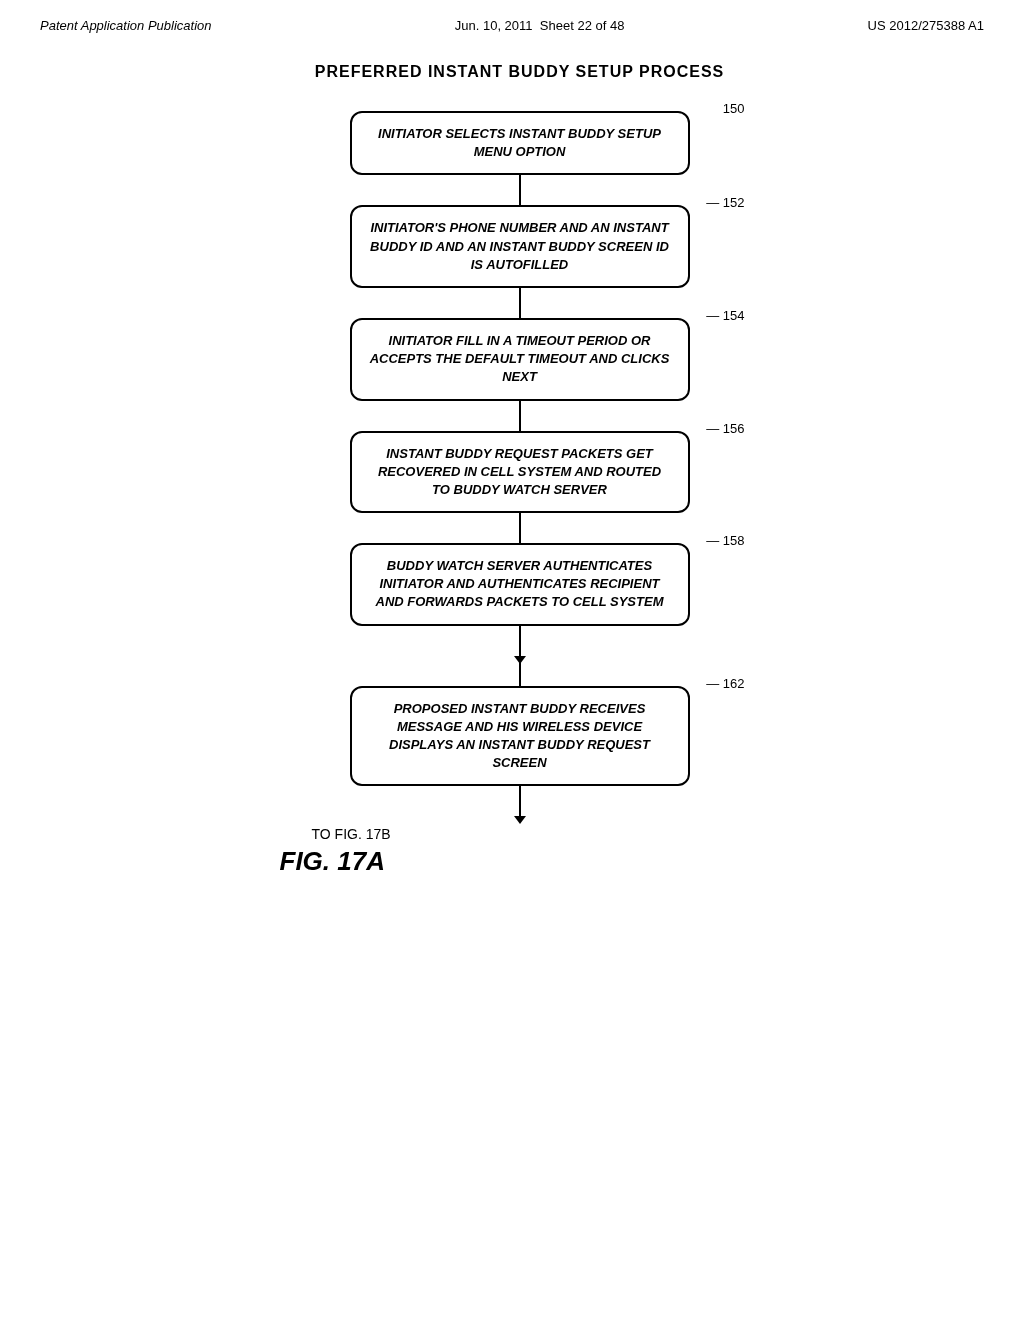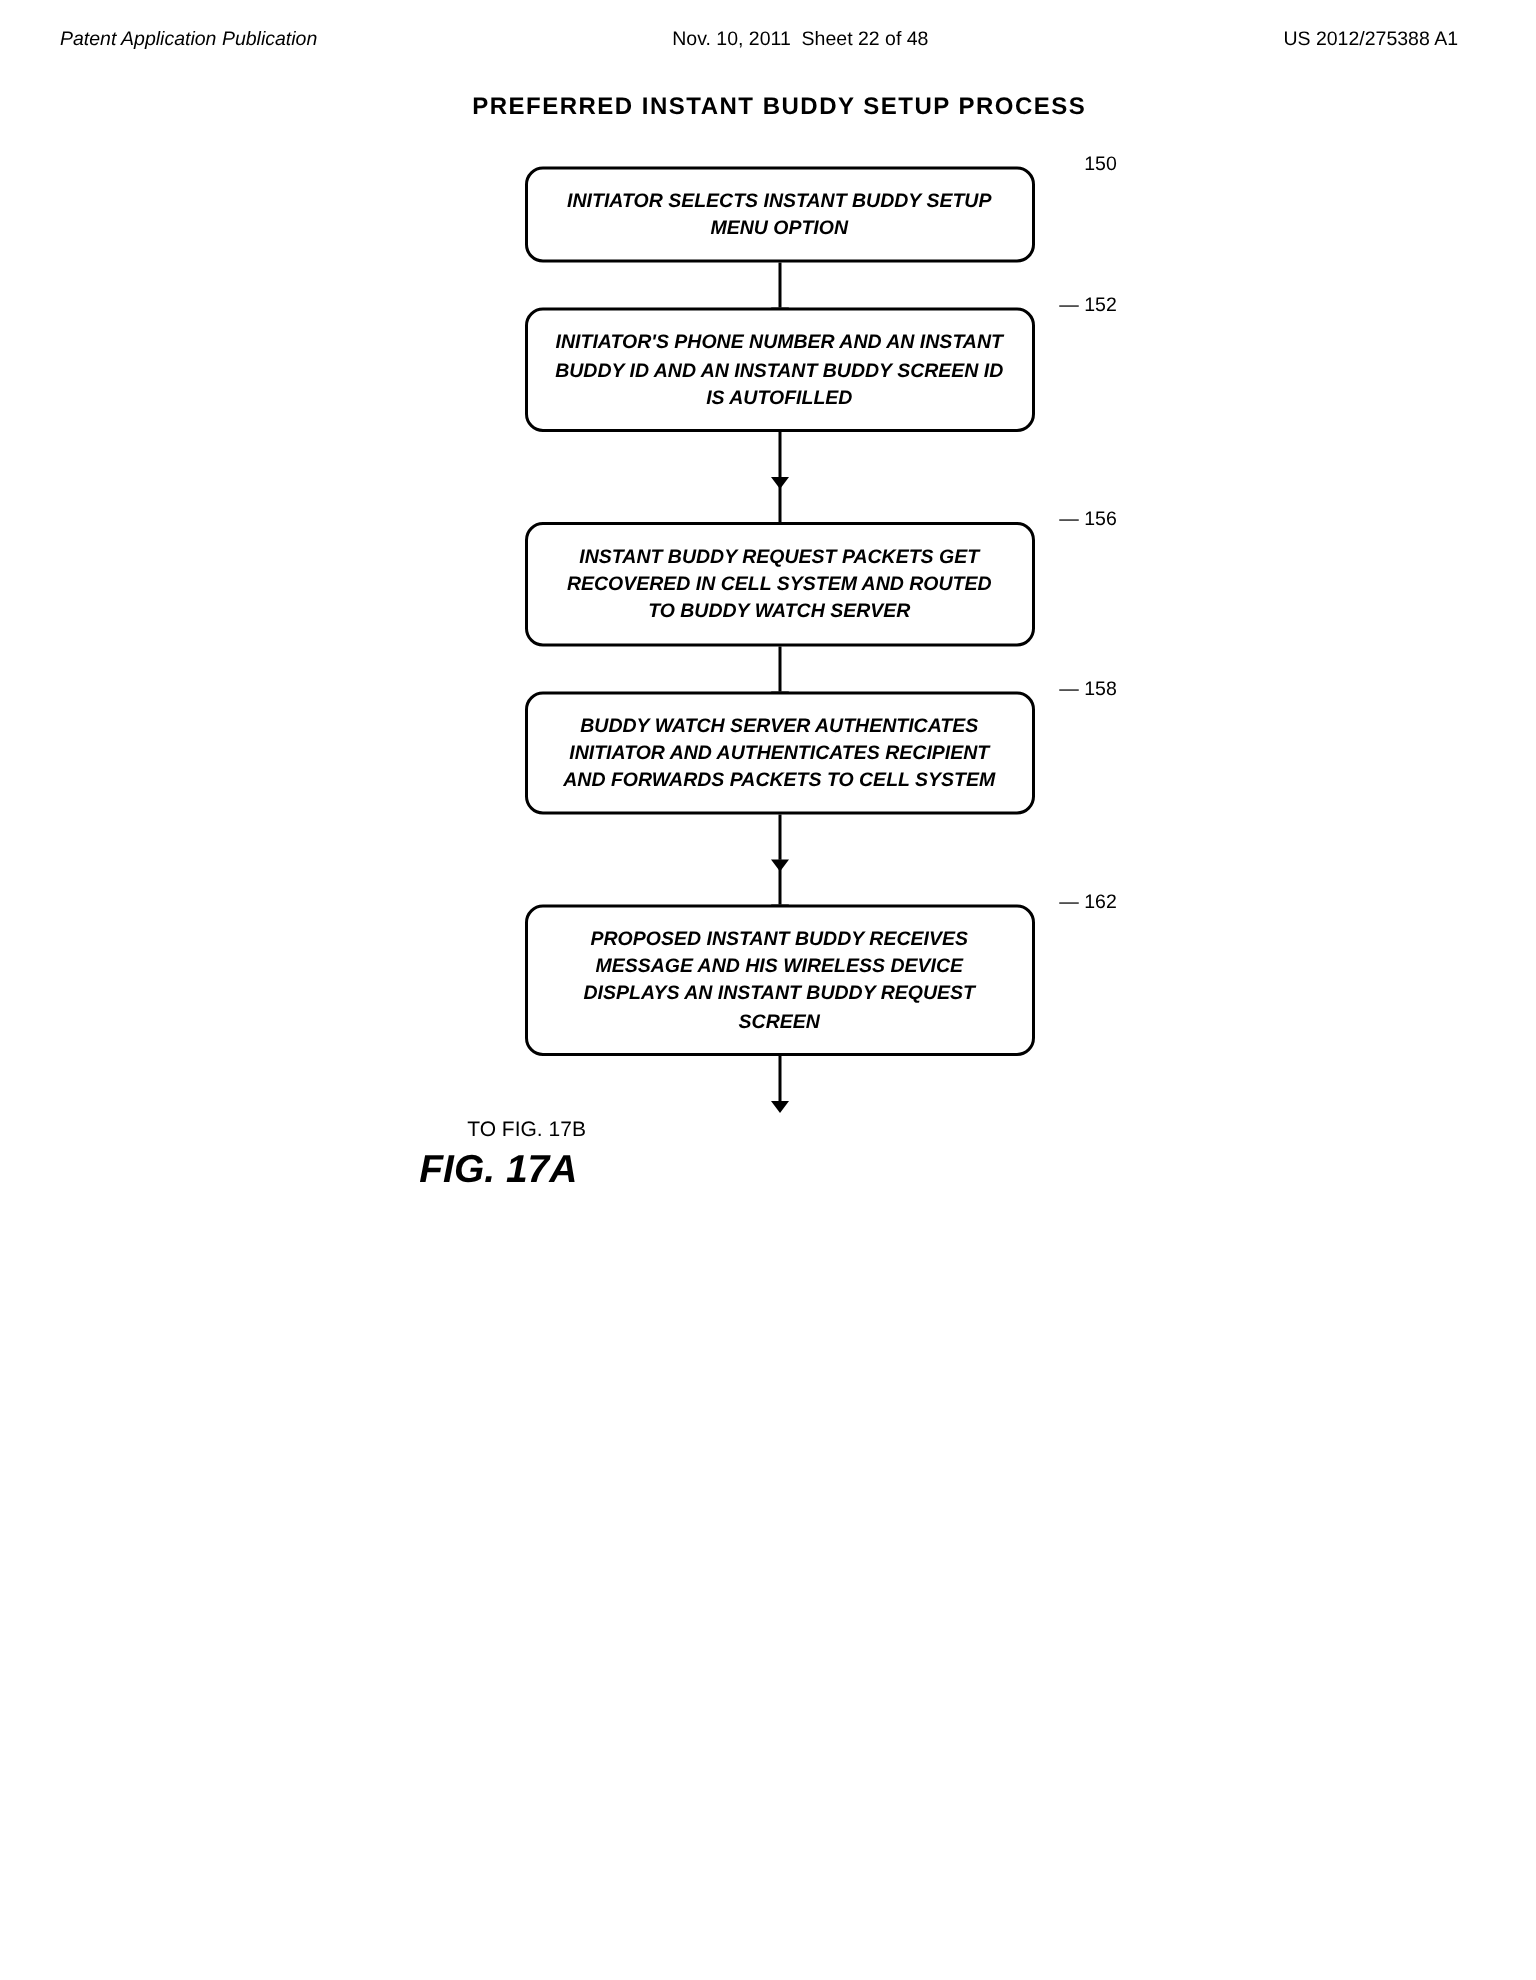--- a/index.html
+++ b/index.html
@@ -9,21 +9,21 @@
       width: 1024px;
       min-height: 1320px;
       position: relative;
       color: #000;
     }
 
     .header {
       display: flex;
       justify-content: space-between;
       align-items: center;
-      padding: 18px 52px 10px 40px;
+      padding: 18px 40px 10px 40px;
       font-size: 13px;
     }
 
     .header-left {
       font-style: italic;
     }
 
     .header-center {
       font-size: 13px;
     }
@@ -111,21 +111,21 @@
       width: 100%;
       position: relative;
     }
   </style>
 </head>
 <body>
 
 <div class="header">
   <div class="header-left">Patent Application Publication</div>
   <div class="header-center">
-    <span>Nov. 10, 2011</span>&nbsp;&nbsp;<span>Sheet 22 of 48</span>
+    <span>Jun. 10, 2011</span>&nbsp;&nbsp;<span>Sheet 22 of 48</span>
   </div>
   <div class="header-right">US 2012/275388 A1</div>
 </div>
 
 <div class="diagram-container">
   <div class="diagram-title">PREFERRED INSTANT BUDDY SETUP PROCESS</div>
 
   <div class="flow-wrapper">
 
     <div class="node-row-container">
@@ -139,20 +139,26 @@
 
     <div class="node-row-container">
       <div style="position:relative; display:inline-block;">
         <span style="position:absolute; right:-55px; top:-10px; font-size:13px;">— 152</span>
         <div class="flow-node">INITIATOR'S PHONE NUMBER AND AN INSTANT BUDDY ID AND AN INSTANT BUDDY SCREEN ID IS AUTOFILLED</div>
       </div>
     </div>
 
     <div class="arrow-segment with-arrow" style="height:30px;"></div>
 
+    <div class="node-row-container">
+      <div style="position:relative; display:inline-block;">
+        <span style="position:absolute; right:-55px; top:-10px; font-size:13px;">— 154</span>
+        <div class="flow-node">INITIATOR FILL IN A TIMEOUT PERIOD OR ACCEPTS THE DEFAULT TIMEOUT AND CLICKS NEXT</div>
+      </div>
+    </div>
 
     <div class="arrow-segment with-arrow" style="height:30px;"></div>
 
     <div class="node-row-container">
       <div style="position:relative; display:inline-block;">
         <span style="position:absolute; right:-55px; top:-10px; font-size:13px;">— 156</span>
         <div class="flow-node">INSTANT BUDDY REQUEST PACKETS GET RECOVERED IN CELL SYSTEM AND ROUTED TO BUDDY WATCH SERVER</div>
       </div>
     </div>
 

